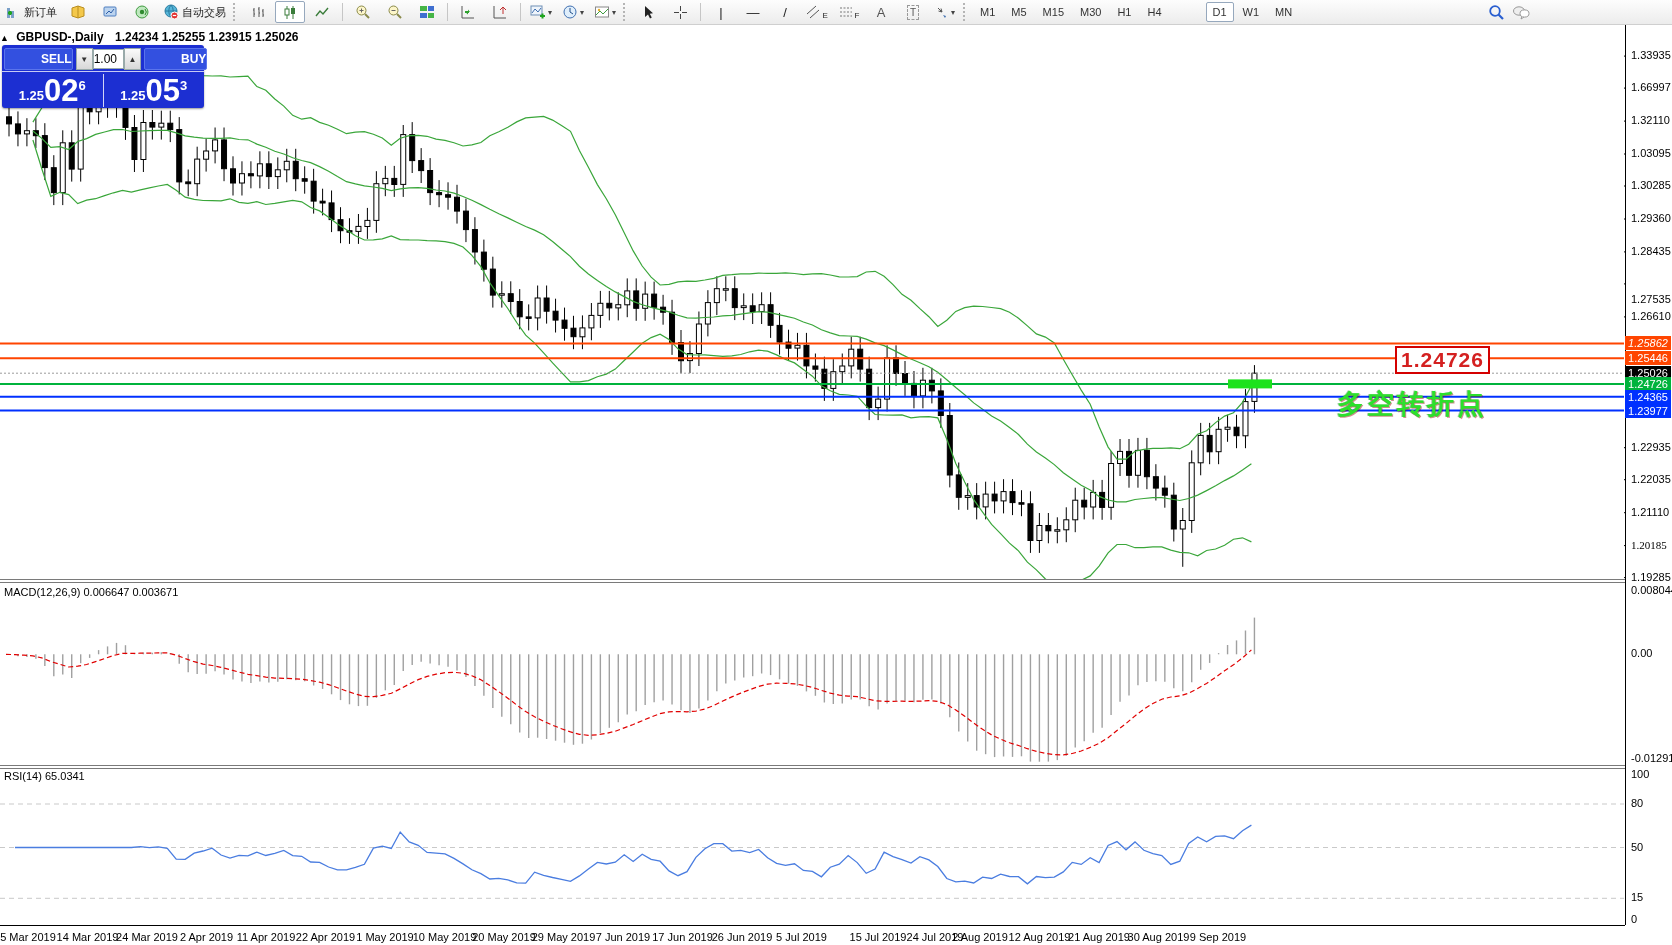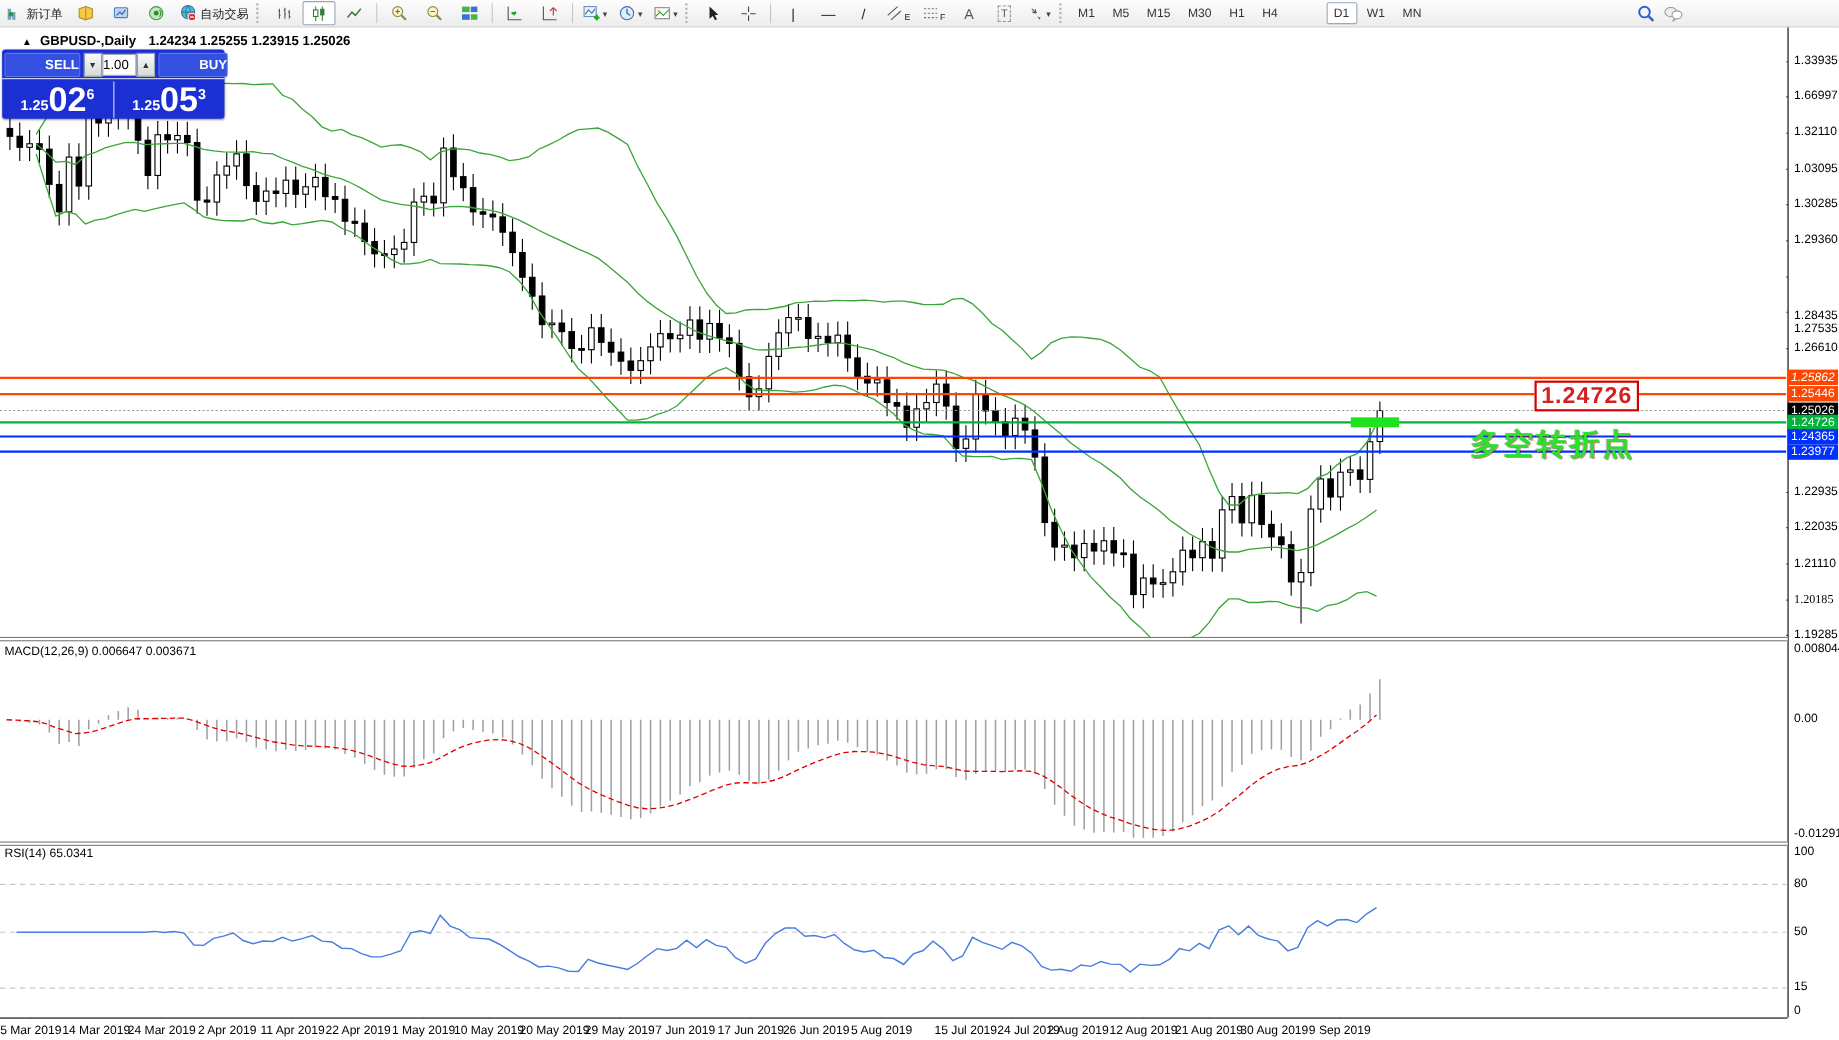--- a/index.html
+++ b/index.html
@@ -14,21 +14,21 @@
   .tb-btn.active{background:#fff;border:1px solid #96a8bd;}
   .tb-sep{width:1px;height:18px;background:#c6c6c6;margin:0 4px;}
   .tb-handle{width:5px;height:18px;margin:0 2px;border-left:2px dotted #b5b5b5;}
   .tb-label{margin-left:3px;white-space:nowrap;}
   .tf-btn{height:18px;padding:0 6px;margin:0 1px;font-size:11px;color:#333;
     display:flex;align-items:center;border:1px solid transparent;border-radius:2px;}
   .tf-btn.active{background:#fff;border:1px solid #96a8bd;margin-left:36px;}
   .caret{font-size:8px;color:#444;margin-left:2px;}
   .glyph{font-size:13px;line-height:13px;}
   
-  #chart-title{position:absolute;left:20px;top:30px;font-size:12px;font-weight:bold;color:#000;z-index:22;}
+  #chart-title{position:absolute;left:0;top:30px;font-size:12px;font-weight:bold;color:#000;z-index:22;}
   #chart-title .tri{font-size:9px;margin-right:4px;}
   #axis-col{position:absolute;left:1625px;top:24px;width:47px;height:901px;background:#fff;
     border-left:1px solid #000;z-index:5;}
   .axlbl{position:absolute;left:1631px;font-size:11px;color:#000;z-index:6;white-space:nowrap;}
   .tag{position:absolute;left:1625px;width:46px;height:14px;font-size:11px;color:#fff;
     display:flex;align-items:center;justify-content:center;z-index:7;}
   .sep-h{position:absolute;left:0;width:1625px;height:2px;border-top:1px solid #7a7a7a;
     border-bottom:1px solid #7a7a7a;background:#fff;z-index:8;}
   #date-strip{position:absolute;left:0;top:925px;width:1625px;height:20px;background:#fff;
     border-top:1px solid #000;z-index:8;}
@@ -797,37 +797,37 @@
     <div class="datelbl" style="left: 206.5px;">2 Apr 2019</div>
     <div class="datelbl" style="left: 266px;">11 Apr 2019</div>
     <div class="datelbl" style="left: 325.5px;">22 Apr 2019</div>
     <div class="datelbl" style="left: 385px;">1 May 2019</div>
     <div class="datelbl" style="left: 444.5px;">10 May 2019</div>
     <div class="datelbl" style="left: 504px;">20 May 2019</div>
     <div class="datelbl" style="left: 563.5px;">29 May 2019</div>
     <div class="datelbl" style="left: 623px;">7 Jun 2019</div>
     <div class="datelbl" style="left: 682.5px;">17 Jun 2019</div>
     <div class="datelbl" style="left: 742px;">26 Jun 2019</div>
-    <div class="datelbl" style="left: 801.5px;">5 Aug 2019</div>
+    <div class="datelbl" style="left: 801.5px;">5 Jul 2019</div>
     <div class="datelbl" style="left: 878px;">15 Jul 2019</div>
     <div class="datelbl" style="left: 935px; text-align: center;">24 Jul 2019</div>
     <div class="datelbl" style="left: 980px;">2 Aug 2019</div>
     <div class="datelbl" style="left: 1039.5px;">12 Aug 2019</div>
     <div class="datelbl" style="left: 1099px;">21 Aug 2019</div>
     <div class="datelbl" style="left: 1158.5px;">30 Aug 2019</div>
     <div class="datelbl" style="left: 1218px;">9 Sep 2019</div>
   </div>
 
 <div class="axlbl" style="top: 49.082px;">1.33935</div>
 <div class="axlbl" style="top: 81.122px;">1.66997</div>
 <div class="axlbl" style="top: 114.052px;">1.32110</div>
 <div class="axlbl" style="top: 146.982px;">1.03095</div>
 <div class="axlbl" style="top: 179.022px;">1.30285</div>
 <div class="axlbl" style="top: 211.952px;">1.29360</div>
-<div class="axlbl" style="top: 244.882px; margin-top: 36px;">1.28435</div>
+<div class="axlbl" style="top: 244.882px;">1.28435</div>
 <div class="axlbl" style="top: 276.922px; margin-top: 16px;">1.27535</div>
 <div class="axlbl" style="top: 309.852px;">1.26610</div>
 <div class="axlbl" style="top: 440.682px;">1.22935</div>
 <div class="axlbl" style="top: 472.722px;">1.22035</div>
 <div class="axlbl" style="top: 505.652px;">1.21110</div>
 <div class="axlbl" style="top: 538.582px; font-family: Liberation Serif, serif;">1.20185</div>
 <div class="axlbl" style="top: 570.622px;">1.19285</div>
 <div class="axlbl" style="top: 584px;">0.008044</div>
 <div class="axlbl" style="top: 647.319px;">0.00</div>
 <div class="axlbl" style="top: 752px;">-0.012914</div>

